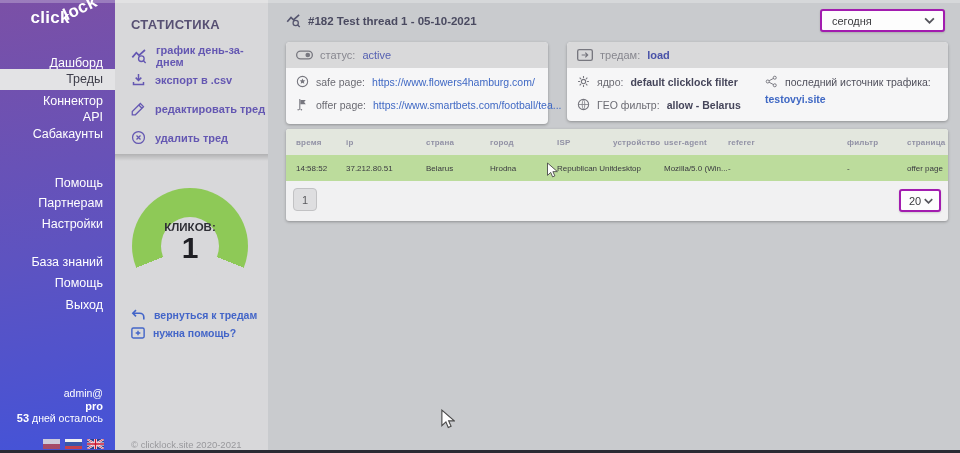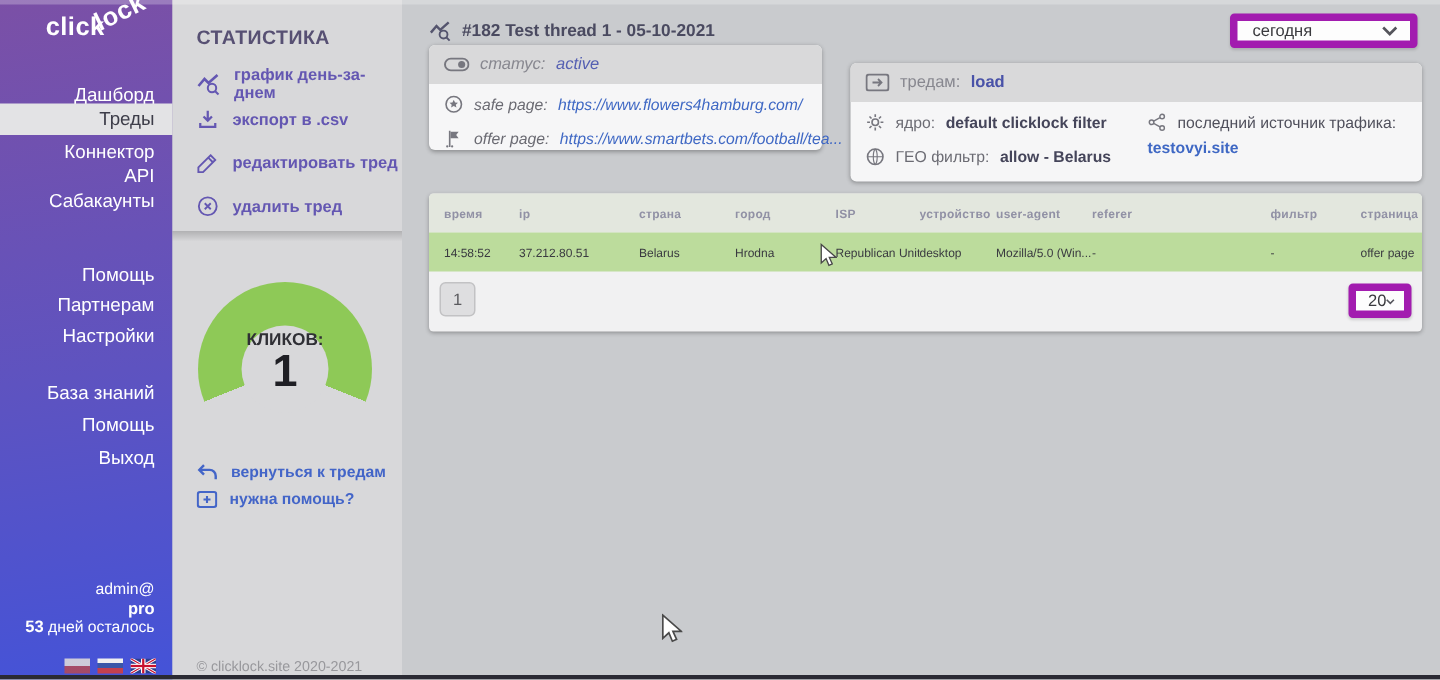--- a/index.html
+++ b/index.html
@@ -39,40 +39,40 @@
   .gauge-label { font-size:11.5px; font-weight:bold; color:#2f2f35; }
   .gauge-value { font-size:30px; font-weight:bold; color:#1f1f24; line-height:30px; }
   .stats-link { position:absolute; left:16px; display:flex; align-items:center; gap:8px;
                 color:#4365c8; font-size:10.5px; font-weight:bold; cursor:pointer; }
   .stats-footer { position:absolute; left:16px; top:439px; font-size:9.5px; color:#98989c; }
 
   
   .main { position:absolute; left:268px; top:0; width:692px; height:453px; }
   .thread-title-row { position:absolute; left:18px; top:13px; display:flex; align-items:center; gap:7px; color:#55556e; }
   .thread-title { font-size:11.5px; font-weight:bold; color:#4a4a60; }
-  .select-box { background:#fdfdfd; border:5px solid #a21caf; border-radius:3px; color:#3a3a3e;
+  .select-box { background:#fdfdfd; border:2px solid #a21caf; border-radius:3px; color:#3a3a3e;
                 display:flex; align-items:center; justify-content:space-between; cursor:pointer;
                 box-shadow:0 1px 2px rgba(0,0,0,.15); }
   .period-select { position:absolute; left:552px; top:9px; width:125px; height:23px; font-size:11px; padding:0 8px 0 10px; }
   .chev { color:#55555c; }
 
   .card { position:absolute; border-radius:4px; box-shadow:0 1px 3px rgba(0,0,0,.3); background:#f6f6f7; }
   .card-header { height:26px; background:#d9d9da; border-radius:4px 4px 0 0; display:flex; align-items:center;
                  gap:7px; padding-left:10px; font-size:11px; color:#87878f; }
   .card-header svg { color:#77777f; }
   .hdr-value { color:#5560b2; }
   .hdr-value.bold { font-weight:bold; color:#4952a8; }
   .card-row { position:absolute; display:flex; align-items:center; gap:7px; font-size:10.5px;
               color:#6b6b73; white-space:nowrap; }
   .card-row svg { color:#77777f; flex:0 0 auto; }
   .card-row .lnk { color:#3f68c4; cursor:pointer; }
   .card-row .val { color:#45455a; font-weight:bold; }
   .lnk-bold { position:absolute; font-size:10.5px; font-weight:bold; color:#3f68c4; cursor:pointer; }
 
-  .status-card { left:18px; top:30px; width:262px; height:70px;font-style:italic; }
+  .status-card { left:18px; top:42px; width:262px; height:82px; }
   .mode-card   { left:299px; top:42px; width:381px; height:79px; }
 
   
   .table-card { position:absolute; left:18px; top:129px; width:662px; height:92px; background:#f1f1f2;
                 border-radius:3px; box-shadow:0 1px 3px rgba(0,0,0,.3); }
   .tgrid { display:grid; grid-template-columns:50px 80px 64px 67px 56px 51px 64px 119px 60px 1fr;
            padding-left:10px; height:26px; align-items:center; }
   .thead { background:#e3e7de; border-radius:3px 3px 0 0; }
   .thead > div { font-size:8px; color:#9191a5; font-weight:bold; letter-spacing:.2px;
                  white-space:nowrap; overflow:hidden; }

